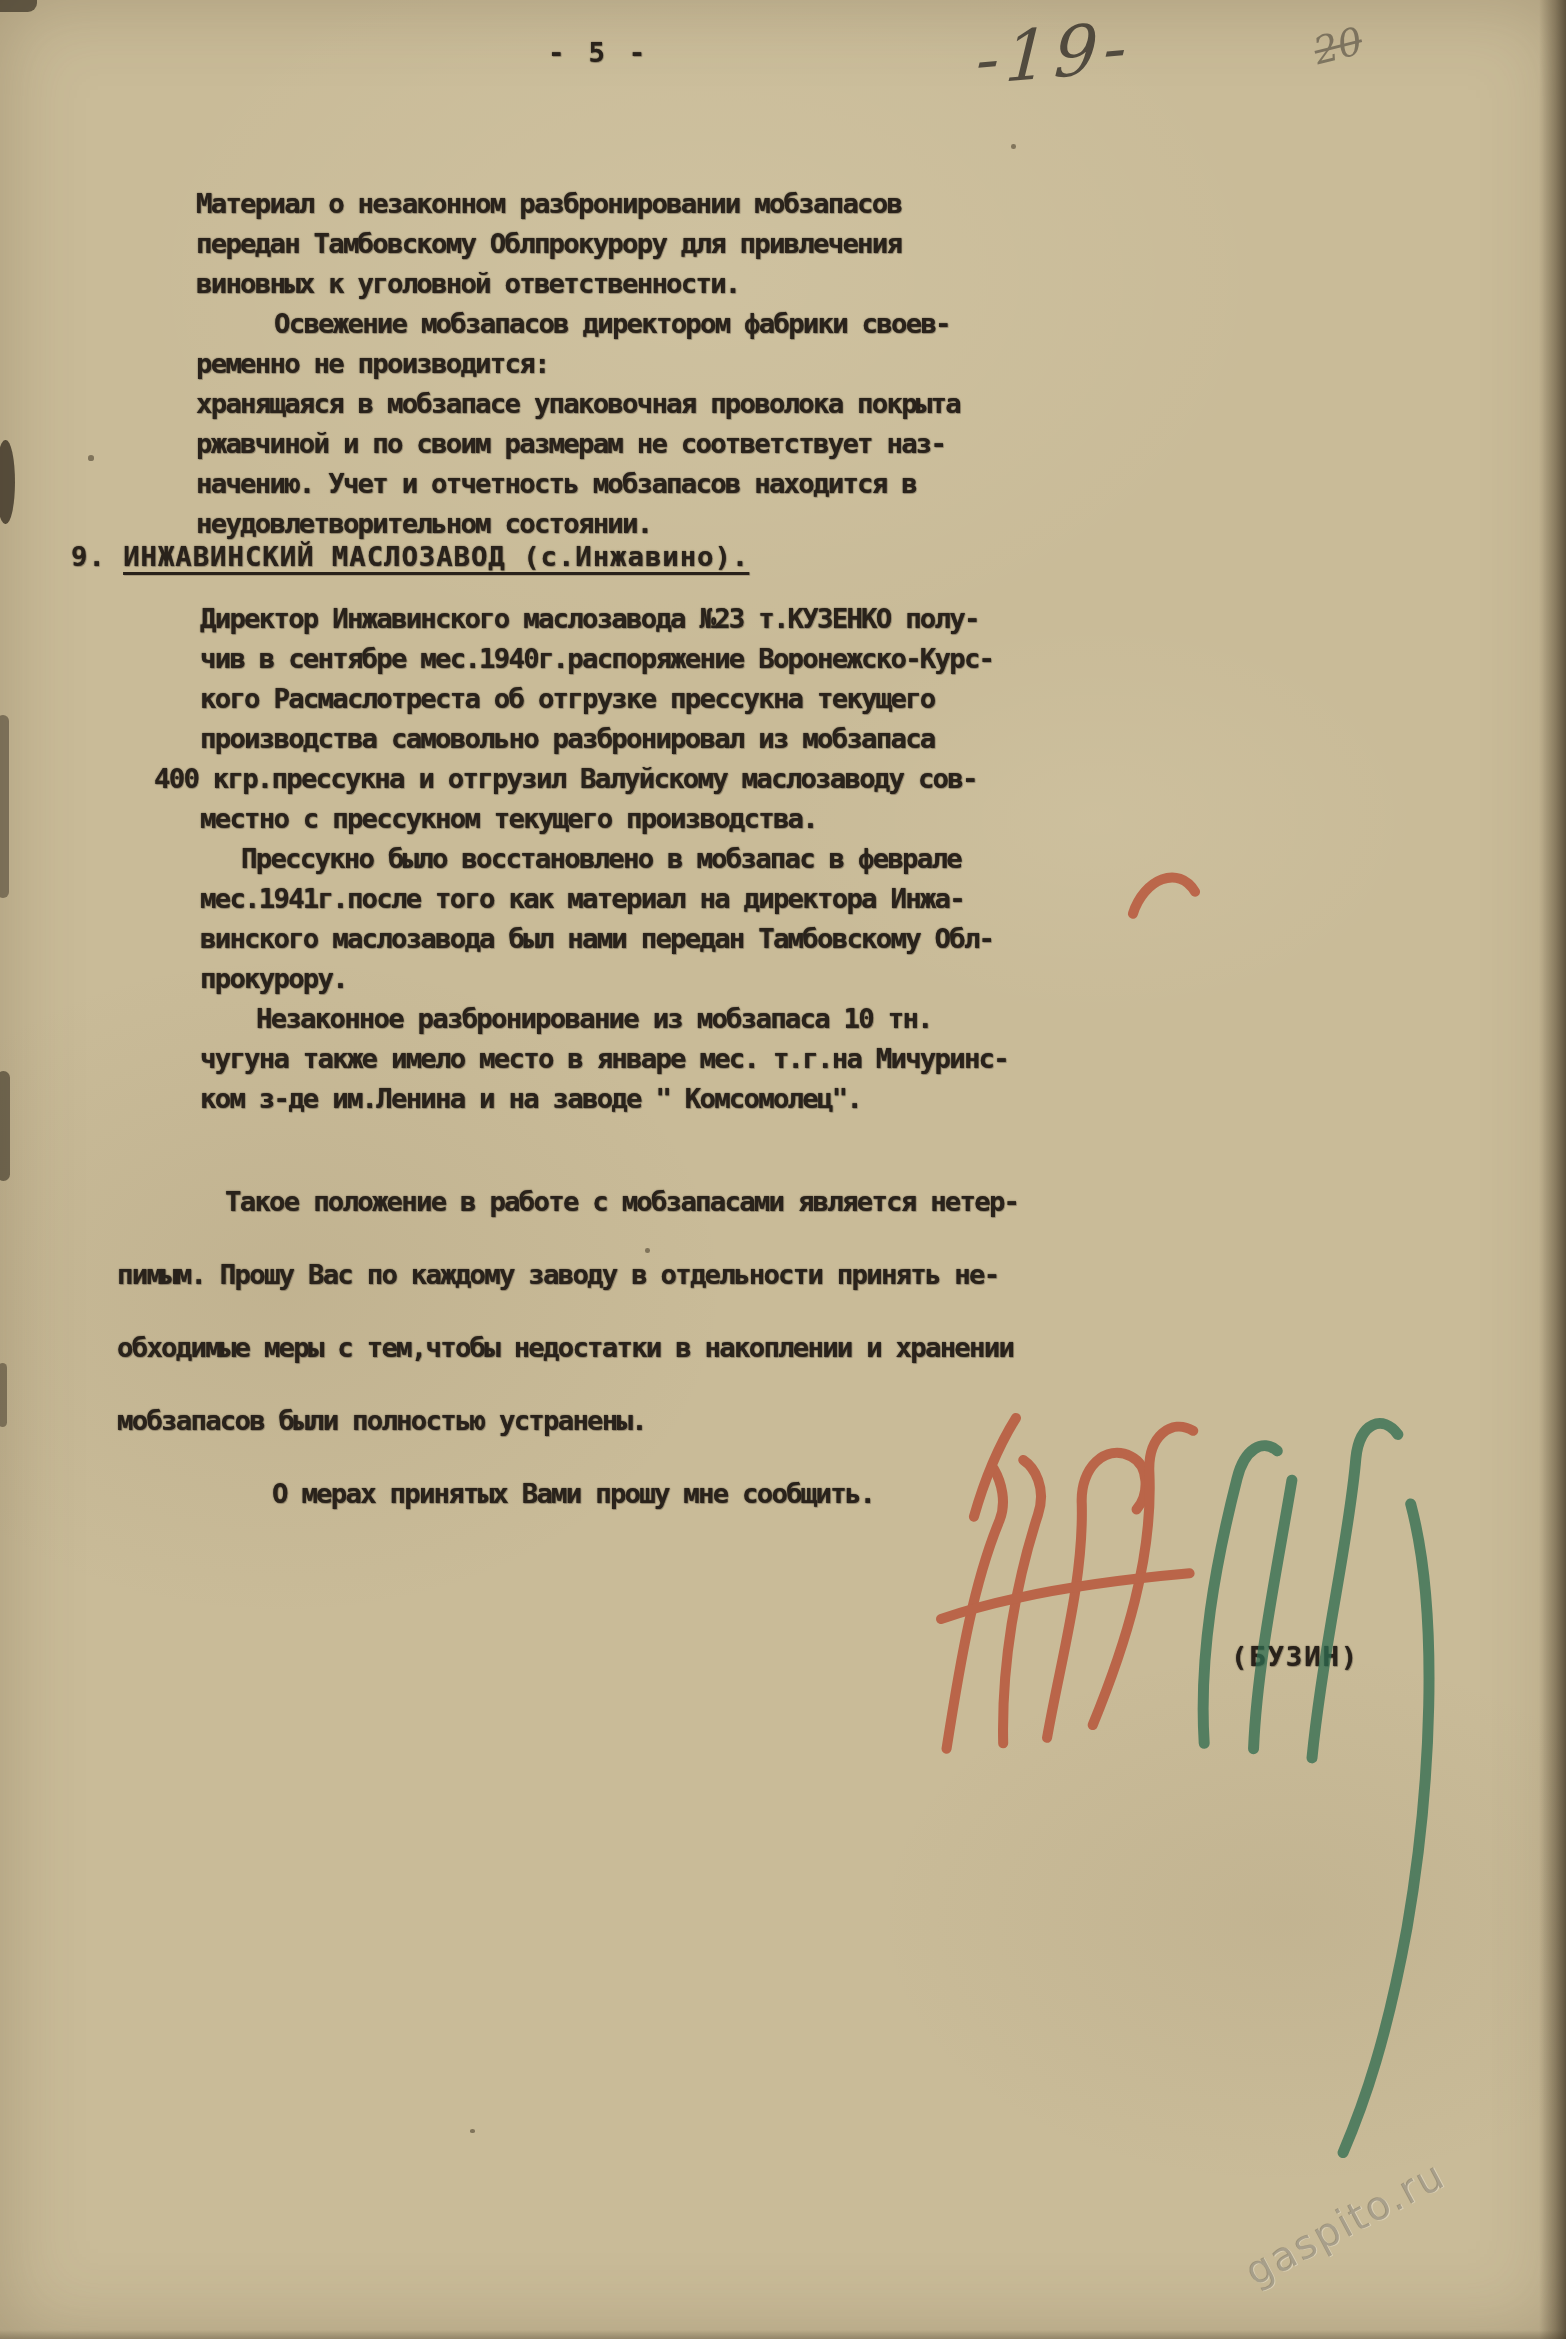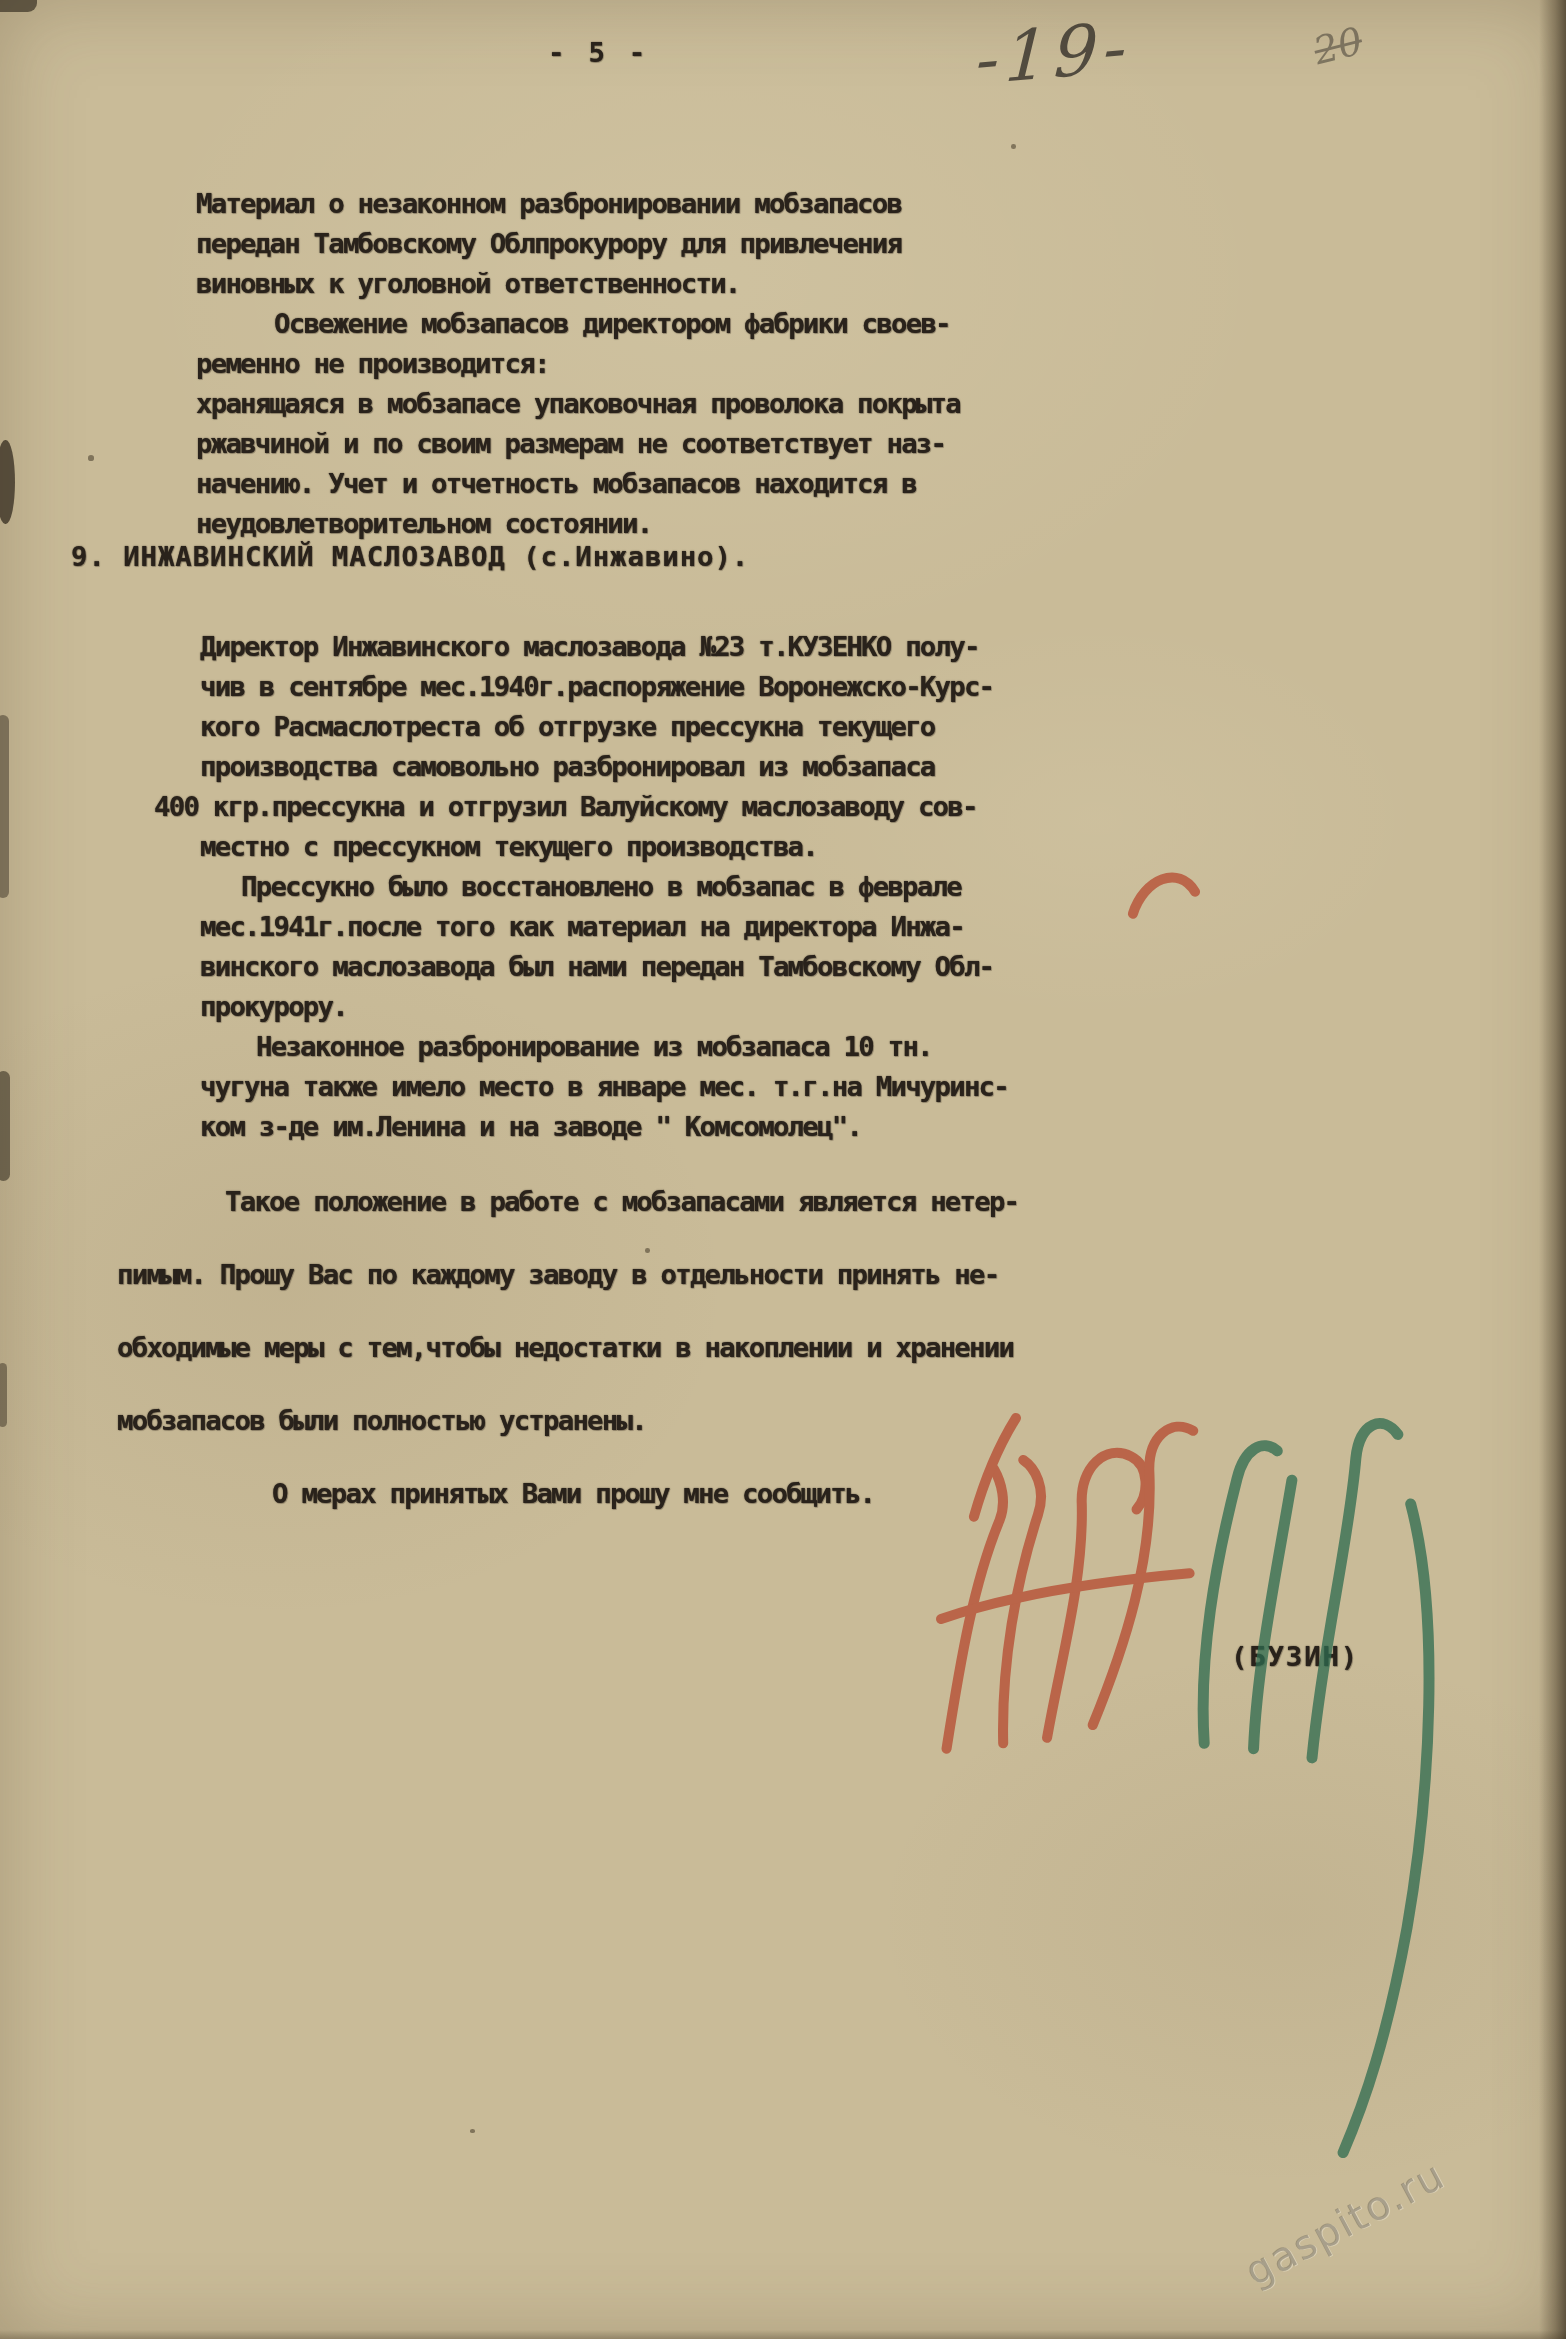--- a/index.html
+++ b/index.html
@@ -31,22 +31,22 @@
     font-size:27.4px;
     letter-spacing:-1.8px;
     line-height:40px;
     white-space:pre;
     text-shadow:0 0 1.4px rgba(38,30,22,.85), 0.9px 0.9px 0 rgba(60,48,34,.25);
   }
   .tline{white-space:pre;}
   .pagenum{left:548px;top:37px;letter-spacing:3.7px;line-height:32px;}
   .para-intro{left:196px;top:184px;}
   .heading{left:71px;top:537px;letter-spacing:0.9px;}
-  .heading .u{text-underline-offset:6.4px;text-decoration-thickness:2.7px;margin-top:44px;}
-  .section-body{left:154px;top:599px;margin-top:28px;}
+  .heading .u{text-decoration:underline;text-underline-offset:6.4px;text-decoration-thickness:2.7px;margin-top:44px;}
+  .section-body{left:154px;top:599px;}
   .closing{left:117px;top:1165px;line-height:73px;}
   .sig-title{left:249px;top:1611px;line-height:42px;letter-spacing:1.8px;}
   .sig-name{left:1195px;top:1641px;line-height:32px;letter-spacing:1.8px;margin-left:36px;}
   .copy-block{left:102px;top:1751px;line-height:40px;letter-spacing:7.3px;}
   .hw19{
     position:absolute;left:976px;top:12.8px;
     font-family:"DejaVu Serif", serif;font-style:italic;
     font-size:69px;color:var(--graphite);opacity:.82;
     transform:rotate(-5deg) skewX(-8deg);
     letter-spacing:5.5px;white-space:pre;

